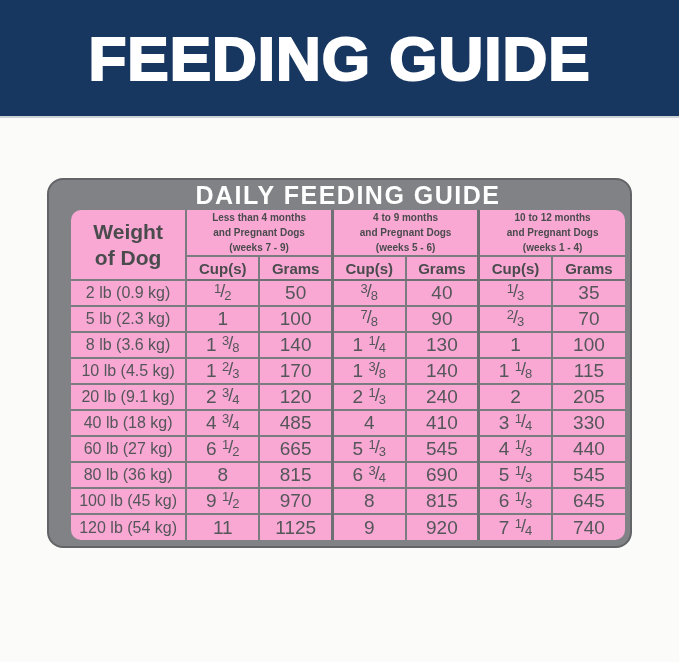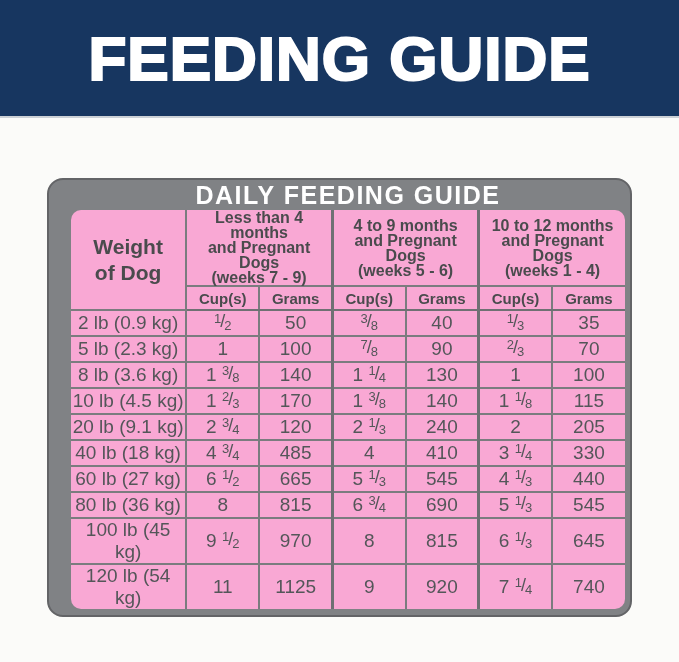--- a/index.html
+++ b/index.html
@@ -30,32 +30,32 @@
     border-radius:16px;padding:0 5px 6px 22px;}
   .card-title{height:30px;line-height:30px;text-align:center;color:#fff;
     font-size:25px;font-weight:bold;letter-spacing:1.5px;white-space:nowrap;}
   .table-inner{background:#f9a8d4;border-radius:10px;overflow:hidden;}
   table{width:100%;border-collapse:collapse;table-layout:fixed;}
   th,td{padding:0;text-align:center;vertical-align:middle;color:var(--txt);}
 
   
   .th-weight{font-size:21px;line-height:26px;font-weight:bold;color:var(--hdrTxt);
     white-space:pre-line;border-right:2px solid var(--line);border-bottom:2px solid var(--line);}
-  .th-group{height:46px;font-size:16px;line-height:15px;font-weight:bold;color:var(--hdrTxt);
+  .th-group{height:46px;font-size:10px;line-height:15px;font-weight:bold;color:var(--hdrTxt);
     white-space:pre-line;border-bottom:2px solid var(--line);}
   .th-group.g-end{border-right:3px solid var(--lineThick);}
   .th-unit{height:24px;font-size:15px;font-weight:bold;color:var(--hdrTxt);
     border-bottom:2px solid var(--lineThick);border-radius:8px;}
   .th-unit.v-thin{border-right:2px solid var(--line);}
   .th-unit.v-thick{border-right:3px solid var(--lineThick);}
 
   
   tbody td{height:26px;font-size:19px;border-bottom:2px solid var(--line);}
   tbody tr:last-child td{border-bottom:none;}
-  td.c-weight{border-right:2px solid var(--line);font-size:19px;}
+  td.c-weight{border-right:2px solid var(--line);font-size:16px;}
   td.c-cups{border-right:2px solid var(--line);}
   td.c-grams{border-right:3px solid var(--lineThick);}
   td.c-grams.last{border-right:none;}
 
   
   .fint{font-size:19px;}
   .frac{font-size:13px;white-space:nowrap;}
   .fnum{position:relative;top:-6px;}
   .fslash{font-size:18px;position:relative;top:-2px;margin:0 -1px;}
   .fden{position:relative;top:1px;}

